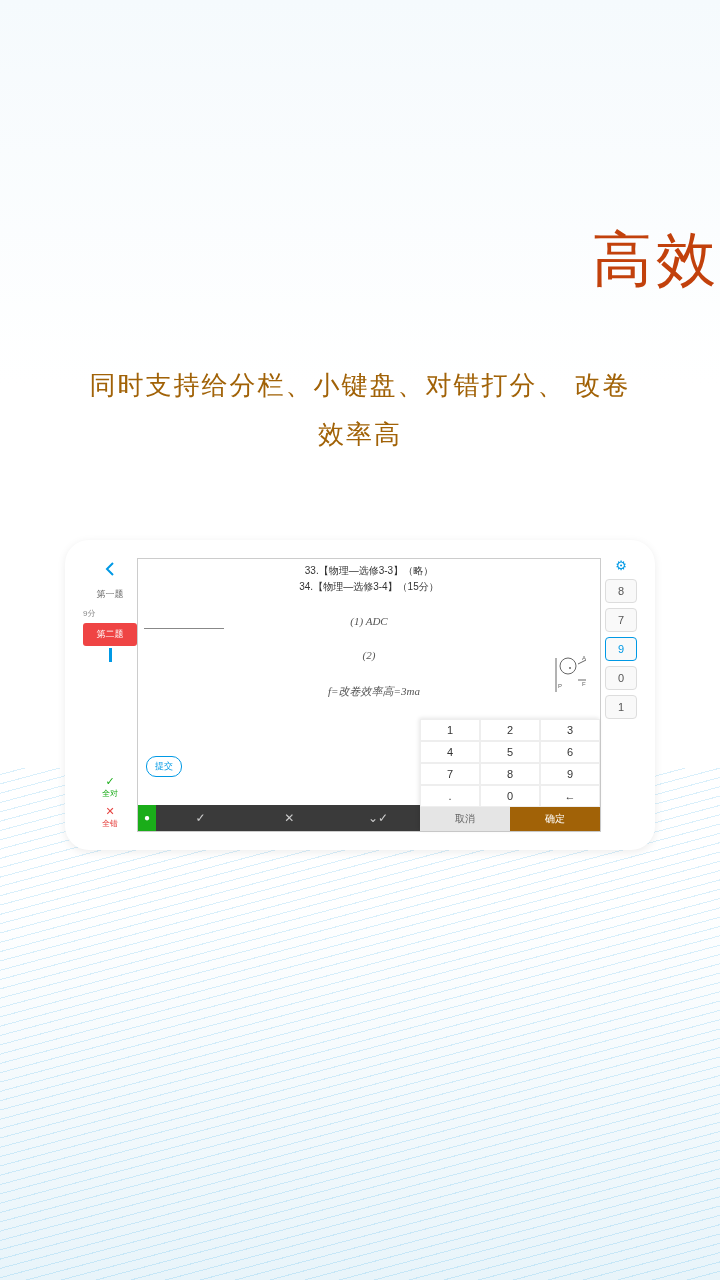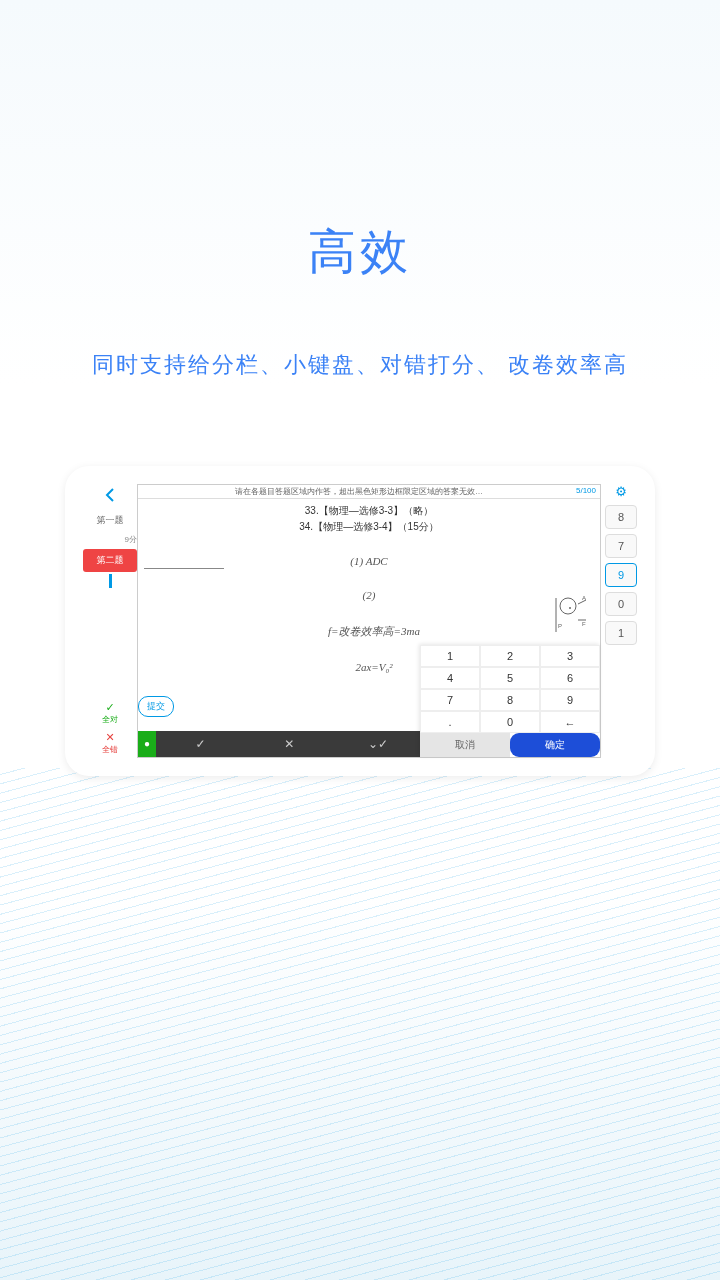--- a/index.html
+++ b/index.html
@@ -30,29 +30,30 @@
         #0099e5 9px
       );
     }
     .content {
       position: relative;
       z-index: 1;
       padding-top: 220px;
       text-align: center;
     }
     .title {
-      font-size: 48px;
+      font-size: 60px;
       font-weight: 500;
-      color: #3b82f6;
+      color: #c2410c;
       margin-bottom: 60px;
       letter-spacing: 4px;
+      text-align: right;
     }
     .subtitle {
-      font-size: 22px;
-      color: #3b82f6;
+      font-size: 26px;
+      color: #a16207;
       line-height: 1.9;
       padding: 0 80px;
       letter-spacing: 2px;
     }
     .screenshot-wrap {
       margin: 80px auto 0;
       width: 590px;
       height: 310px;
       background: #fff;
       border-radius: 24px;
@@ -86,21 +87,21 @@
       border-radius: 3px;
       margin-bottom: 2px;
     }
     .q-tab.active {
       background: #ef4444;
       color: #fff;
     }
     .q-score {
       font-size: 8px;
       color: #888;
-      text-align: right;
+      text-align: left;
       margin-bottom: 4px;
     }
     .tab-line {
       width: 3px;
       height: 14px;
       background: #0099e5;
       margin: 0 auto;
     }
     .left-bottom {
       margin-top: auto;
@@ -151,21 +152,21 @@
     }
     .phys-diagram {
       position: absolute;
       right: 10px;
       top: 95px;
       width: 50px;
       height: 40px;
     }
     .submit-pill {
       position: absolute;
-      left: 0;
+      left: 8px;
       bottom: 4px;
       background: #fff;
       border: 1px solid #0099e5;
       color: #0099e5;
       border-radius: 10px;
       padding: 2px 8px;
       font-size: 9px;
     }
     .toolbar {
       position: absolute;
@@ -215,21 +216,21 @@
     .kp-actions {
       display: flex;
     }
     .kp-cancel, .kp-ok {
       flex: 1;
       text-align: center;
       padding: 5px 0;
       font-size: 10px;
     }
     .kp-cancel { background: #e5e5e5; color: #666; }
-    .kp-ok { background: #1d4ed8; color: #fff; border-radius: 9px; }
+    .kp-ok { background: #a16207; color: #fff; }
     .right-col {
       width: 36px;
       display: flex;
       flex-direction: column;
       padding-left: 4px;
     }
     .gear {
       color: #0099e5;
       text-align: center;
       font-size: 13px;
@@ -281,34 +282,29 @@
             <span>全对</span>
           </div>
           <div class="ctrl-btn red">
             <span class="check-sym">✕</span>
             <span>全错</span>
           </div>
         </div>
       </div>
 
       <div class="mid-col">
-        <div class="mid-header">
-          <span>请在各题目答题区域内作答，超出黑色矩形边框限定区域的答案无效…</span>
-          <span class="pg">5/100</span>
-        </div>
         <div class="paper">
           <div class="line33">33.【物理—选修3-3】（略）</div>
           <div class="line34">34.【物理—选修3-4】（15分）</div>
           <div class="handw">
             <span>(1)</span> <span>ADC</span>
             <div style="border-bottom:1px solid #888;width:80px;margin-top:-2px"></div>
           </div>
           <div class="handw">(2)</div>
           <div class="handw" style="margin-left:10px">f=改卷效率高=3ma</div>
-          <div class="handw" style="margin-left:10px">2ax=V₀²</div>
           <svg class="phys-diagram" viewBox="0 0 50 40">
             <circle cx="28" cy="12" r="8" stroke="#666" fill="none"></circle>
             <circle cx="30" cy="14" r="1" fill="#666"></circle>
             <line x1="16" y1="4" x2="16" y2="38" stroke="#666"></line>
             <line x1="38" y1="10" x2="46" y2="6" stroke="#666"></line>
             <text x="42" y="6" font-size="6" fill="#666">A</text>
             <line x1="38" y1="26" x2="46" y2="26" stroke="#666"></line>
             <text x="42" y="32" font-size="6" fill="#666">F</text>
             <text x="18" y="34" font-size="6" fill="#666">P</text>
           </svg>

